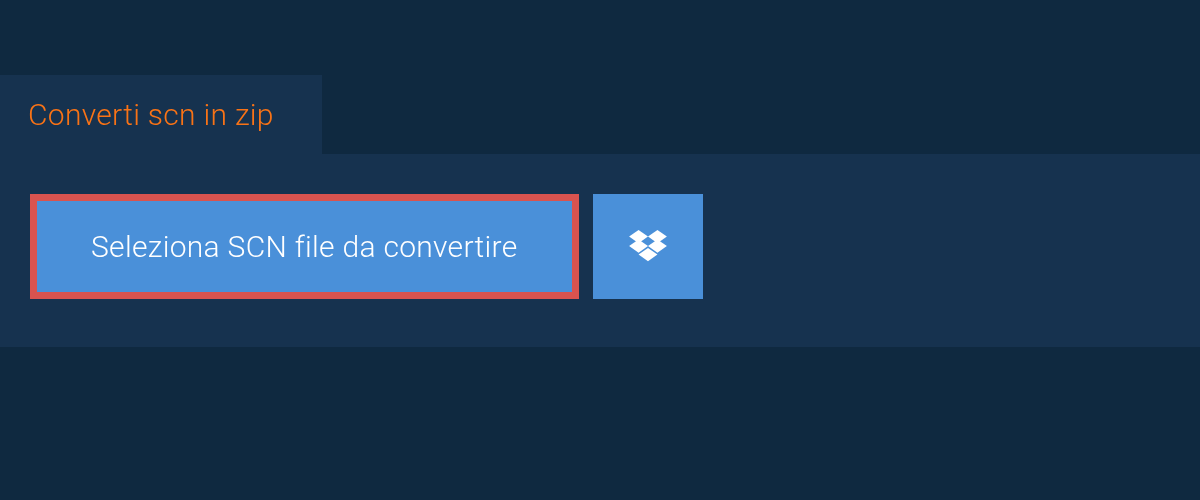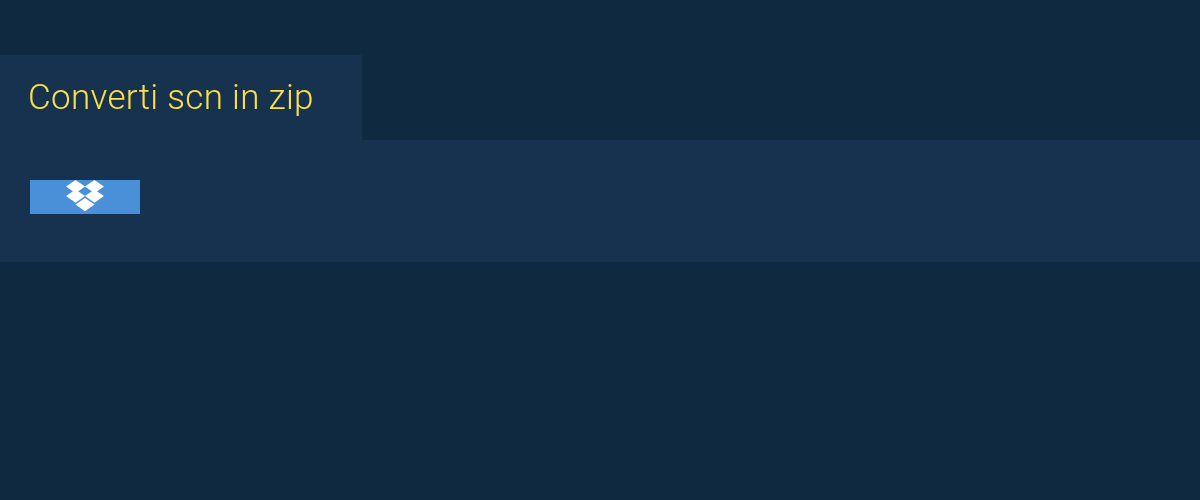--- a/index.html
+++ b/index.html
@@ -13,25 +13,26 @@
       background-color: #0f2940;
       font-family: -apple-system, BlinkMacSystemFont, 'Segoe UI', Roboto, sans-serif;
       overflow: hidden;
     }
     .tab-container {
       display: flex;
       padding-top: 55px;
     }
     .tab {
       background-color: #16324f;
-      color: #fde047;
-      font-size: 35px;
+      color: #f97316;
+      font-size: 30px;
       font-weight: 300;
       padding: 22px 48px 22px 28px;
       letter-spacing: 0.3px;
+      margin-top: 20px;
     }
     .content-panel {
       background-color: #16324f;
       padding: 40px 30px 48px 30px;
     }
     .button-row {
       display: flex;
       gap: 14px;
       align-items: stretch;
     }
@@ -65,20 +66,23 @@
 <body>
 
 <div class="tab-container">
   <div class="tab">
     <span>Converti scn in zip</span>
   </div>
 </div>
 
 <div class="content-panel">
   <div class="button-row">
+    <div class="select-button">
+      <span>Seleziona SCN file da convertire</span>
+    </div>
     <div class="dropbox-button">
       <svg class="dropbox-icon" viewBox="0 0 40 36" fill="#ffffff">
         <path d="M10 0 L20 7 L10 14 L0 7 Z"></path>
         <path d="M30 0 L40 7 L30 14 L20 7 Z"></path>
         <path d="M0 17 L10 10 L20 17 L10 24 Z"></path>
         <path d="M20 17 L30 10 L40 17 L30 24 Z"></path>
         <path d="M10 26 L20 19 L30 26 L20 33 Z"></path>
       </svg>
     </div>
   </div>

